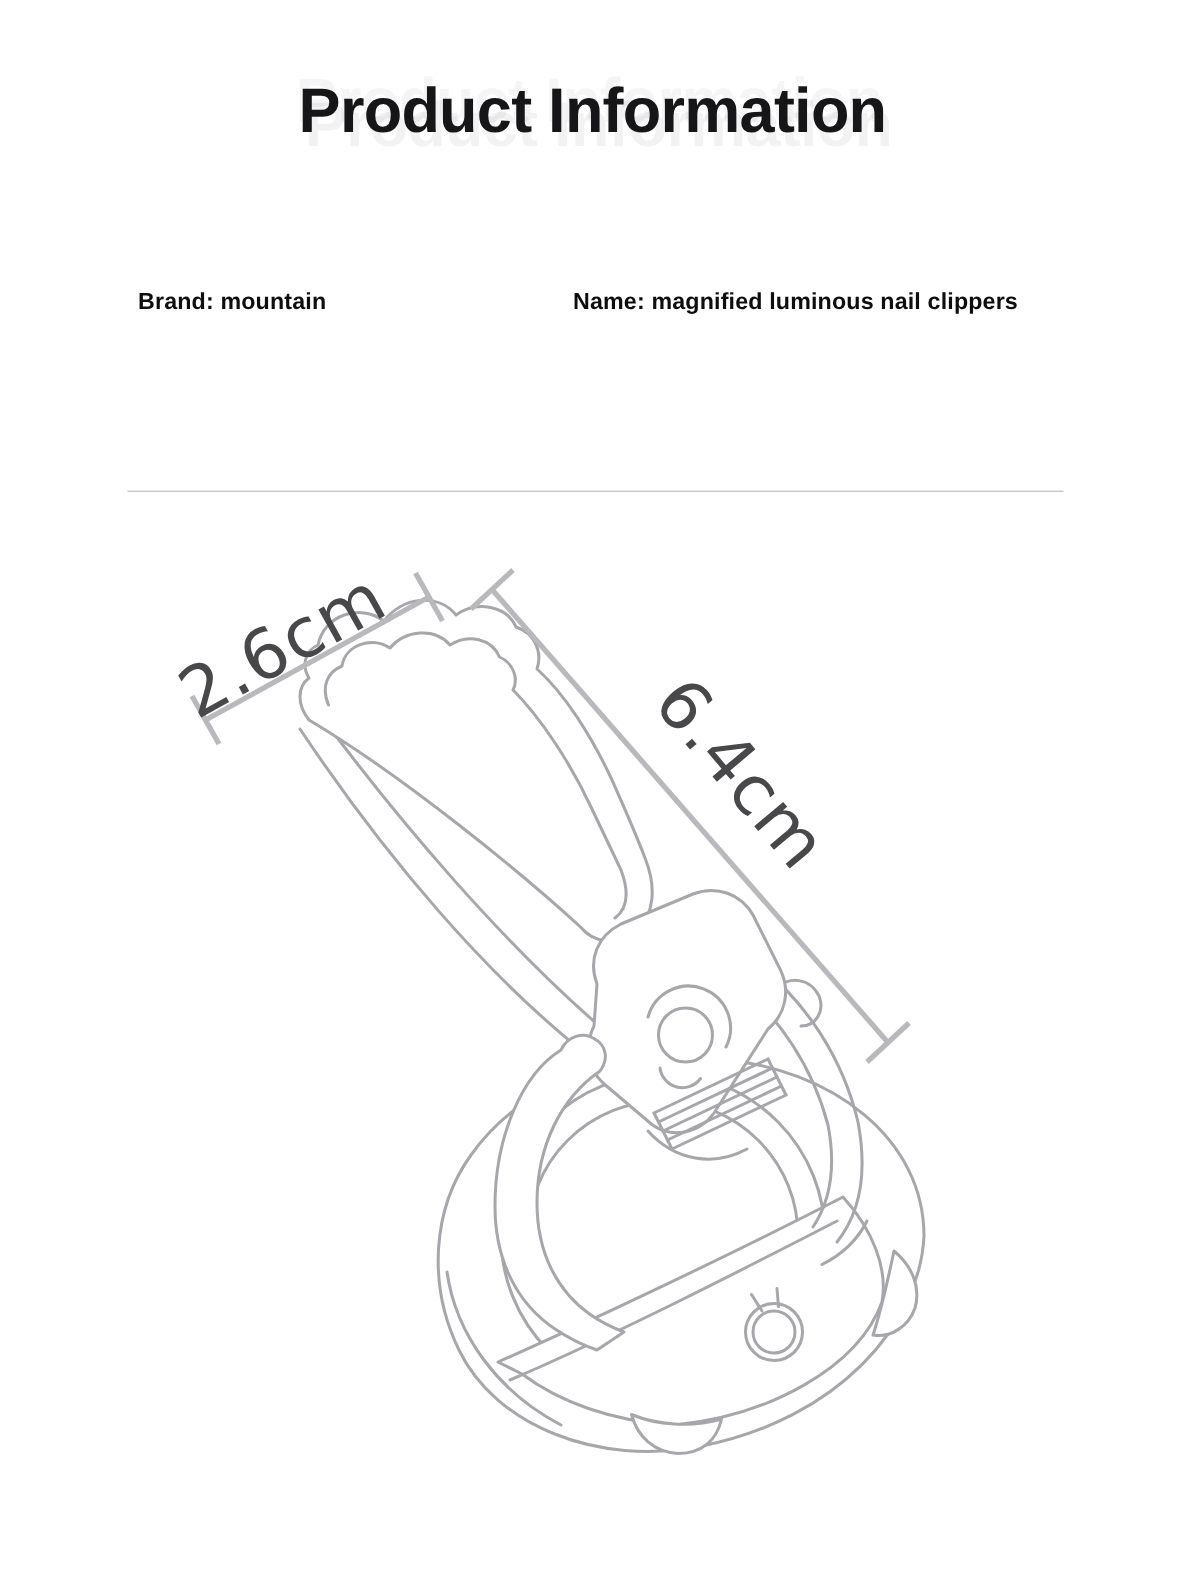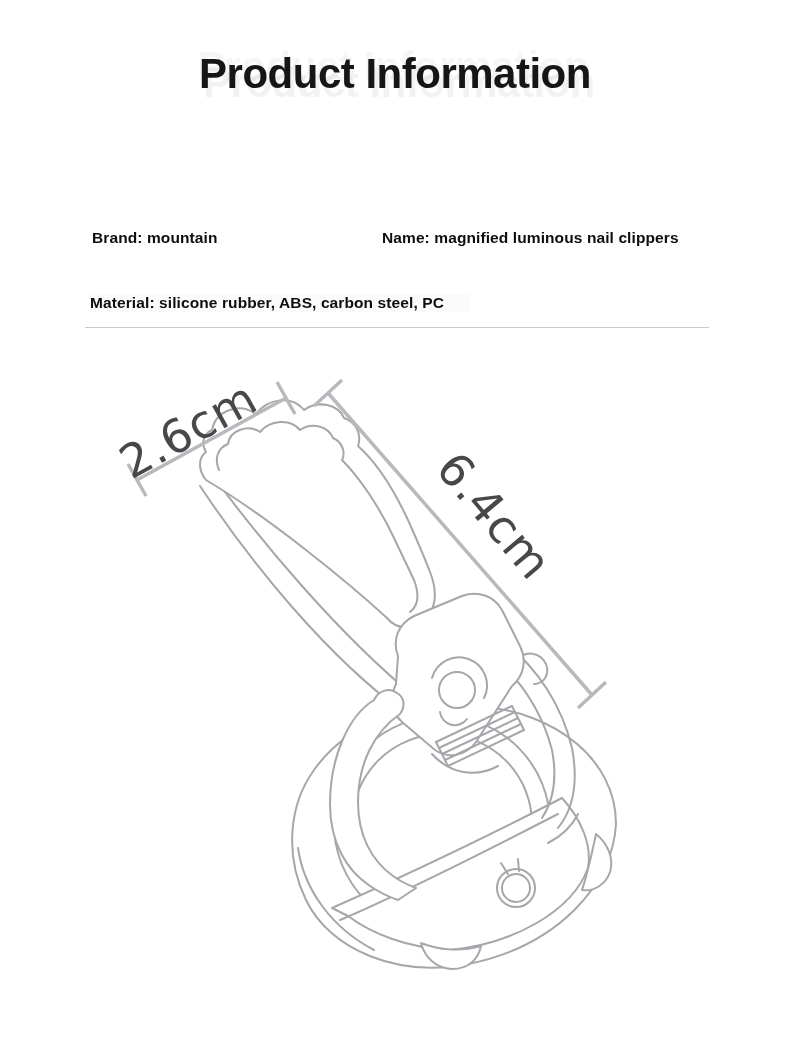--- a/index.html
+++ b/index.html
@@ -29,21 +29,20 @@
     color: #161618;
     text-shadow: 4px 9px 0 rgba(0,0,0,0.05), -2px -7px 0 rgba(0,0,0,0.04);
   }
   .spec {
     position: absolute;
     font-size: 15.5px;
     font-weight: bold;
     color: #0e0e0f;
     letter-spacing: 0.1px;
     white-space: nowrap;
-    margin-top: 36px;
   }
   .spec-brand   { top: 193px; left: 92px; }
   .spec-name    { top: 193px; left: 382px; text-align: center; }
   .spec-material{ top: 258px; left: 90px; background: rgba(0,0,0,0.015); padding-right: 26px; }
   .divider {
     position: absolute;
     top: 327px;
     left: 85px;
     width: 624px;
     height: 1px;
@@ -63,21 +62,20 @@
 </style>
 </head>
 <body>
 
 <div class="page">
 
   <div class="page-title">Product Information</div>
 
   <div class="spec spec-brand">Brand: mountain</div>
   <div class="spec spec-name">Name: magnified luminous nail clippers</div>
-  <div class="spec spec-material">Material: silicone rubber, ABS, carbon steel, PC</div>
 
   <div class="divider"></div>
 
   <svg class="diagram" width="790" height="1060" viewBox="0 0 790 1060">
 
     <g stroke="#a6a6ab" stroke-width="2" fill="none" stroke-linecap="round" stroke-linejoin="round">
 
       <path fill="#ffffff" d="M478,706 C556,712 616,760 616,824 C613,884 558,946 468,964 C398,978 330,950 306,900 C285,857 288,806 314,770 C348,722 410,700 478,706 Z"></path>
       <path d="M298,848 C304,890 332,928 374,950"></path>
 

